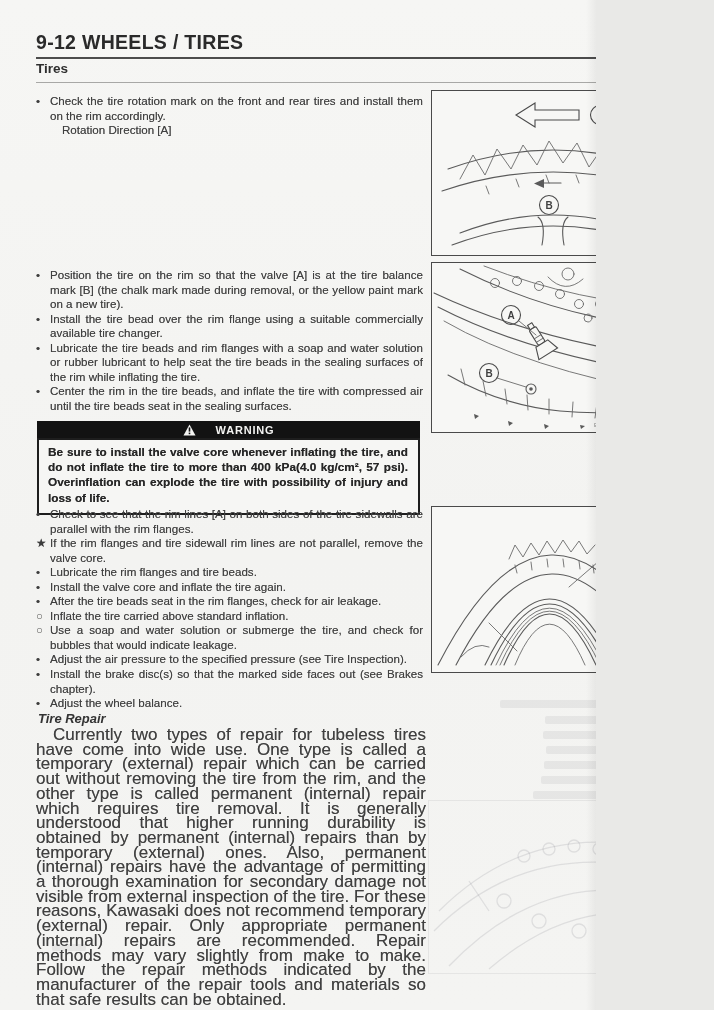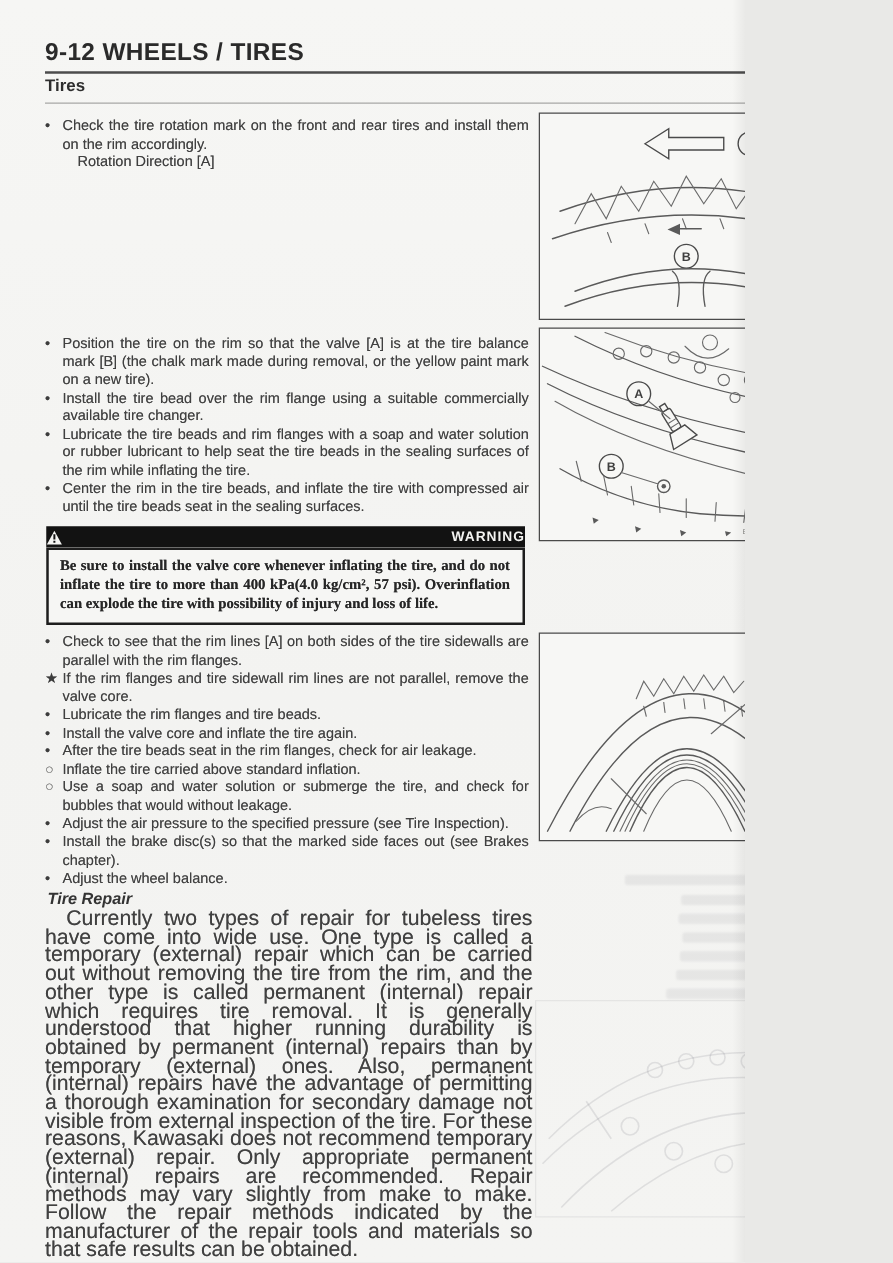--- a/index.html
+++ b/index.html
@@ -20,25 +20,25 @@
   .col{position:absolute;left:36px;width:387px;font-size:11.6px;line-height:14.55px;
     text-align:justify;color:#404040;text-shadow:0 0 .35px rgba(70,70,70,.65);}
   ul.bul{list-style:none;margin:0;padding:0;}
   ul.bul li{position:relative;padding-left:14px;margin:0;}
   .mk{position:absolute;left:0;top:0;color:#3c3c3c;}
   .mk.open{color:#8e8e8c;}
   .sublines div{padding-left:26px;}
   
   .warn{position:absolute;left:37px;top:421px;width:383px;}
   .warn-bar{height:17px;background:#121212;color:#f4f4f2;display:flex;align-items:center;
-    justify-content:space-between;font-size:11px;font-weight:bold;letter-spacing:.8px;gap:20px;}
+    justify-content:center;font-size:11px;font-weight:bold;letter-spacing:.8px;gap:20px;}
   .warn-bar svg{display:block;}
   .warn-body{border:2px solid #1d1d1d;background:#f6f6f4;padding:5px 10px 7px 9px;
     font-weight:bold;font-size:11.8px;line-height:15.2px;text-align:justify;color:#262626;
-    text-shadow:0 0 .35px rgba(40,40,40,.7);font-family:Liberation Serif, serif;}
+    text-shadow:0 0 .35px rgba(40,40,40,.7);}
   
   .tr-head{position:absolute;left:38px;top:711px;font-size:13px;font-style:italic;font-weight:bold;color:#333;}
   .tr-par{position:absolute;left:36px;top:728px;width:390px;font-size:17px;line-height:14.7px;
     text-align:justify;text-indent:17px;color:#404040;text-shadow:0 0 .35px rgba(70,70,70,.65);}
   
   .fig{position:absolute;left:431px;width:246px;border:1.5px solid #4a4a4a;background:#f7f7f5;box-sizing:border-box;}
   .fig svg{display:block;}
   .ln{fill:none;stroke:#5a5a5a;stroke-width:1.1;stroke-linecap:round;}
   .ln2{fill:none;stroke:#6a6a6a;stroke-width:0.9;stroke-linecap:round;}
   .lbl-c{fill:none;stroke:#4a4a4a;stroke-width:1.1;}
@@ -201,21 +201,21 @@
         <li><span class="mk">★</span><span>If the rim flanges and tire sidewall rim lines are not parallel, remove the valve core.</span></li>
 
         <li><span class="mk">•</span><span>Lubricate the rim flanges and tire beads.</span></li>
 
         <li><span class="mk">•</span><span>Install the valve core and inflate the tire again.</span></li>
 
         <li><span class="mk">•</span><span>After the tire beads seat in the rim flanges, check for air leakage.</span></li>
 
         <li><span class="mk open">○</span><span>Inflate the tire carried above standard inflation.</span></li>
 
-        <li><span class="mk open">○</span><span>Use a soap and water solution or submerge the tire, and check for bubbles that would without leakage.</span></li>
+        <li><span class="mk open">○</span><span>Use a soap and water solution or submerge the tire, and check for bubbles that would indicate leakage.</span></li>
 
         <li><span class="mk">•</span><span>Adjust the air pressure to the specified pressure (see Tire Inspection).</span></li>
 
         <li><span class="mk">•</span><span>Install the brake disc(s) so that the marked side faces out (see Brakes chapter).</span></li>
 
         <li><span class="mk">•</span><span>Adjust the wheel balance.</span></li>
       </ul>
   </div>
 
   <div class="fig" style="top:506px;height:167px">

